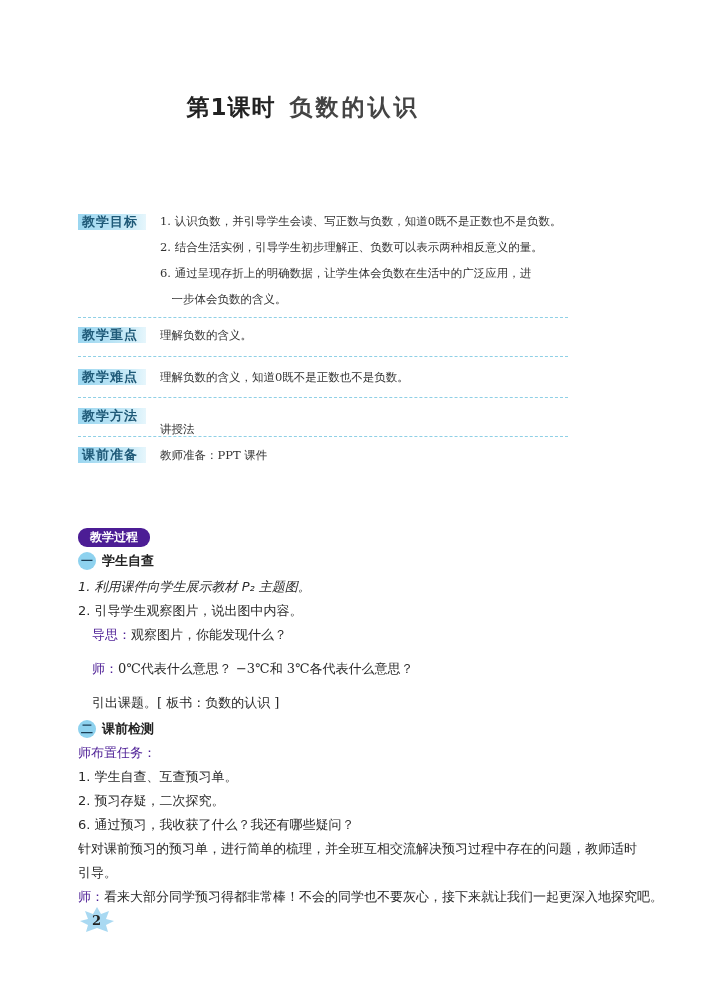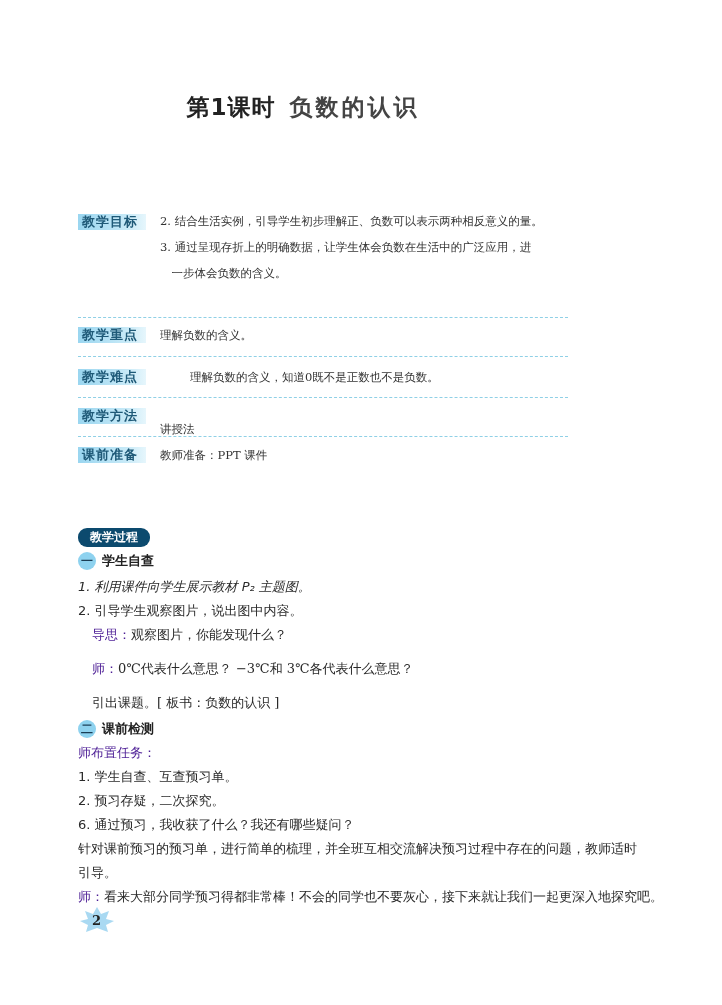--- a/index.html
+++ b/index.html
@@ -10,21 +10,21 @@
   .title .t2 { color:#444; margin-left:14px; letter-spacing:3px; }
   .obj { position:absolute; left:78px; width:490px; }
   .row { position:absolute; left:0; display:flex; }
   .label { width:60px; height:14px; font-size:13px; font-weight:bold; letter-spacing:1px;
            font-family:"DejaVu Sans","Liberation Sans",sans-serif;
            background:linear-gradient(90deg,#9ad6f0 0%,#c6e9f7 70%,#e6f6fc 100%); color:#1f5a78;
            padding:1px 4px; line-height:14px; margin-right:14px; flex-shrink:0; }
   .rowtext { font-size:11.5px; line-height:26px; color:#333; }
   .rowtext div { white-space:nowrap; }
   .dots { position:absolute; left:78px; width:490px; height:0; border-top:1px dashed #8fd0e6; }
-  .sec-pill { position:absolute; left:78px; top:528px; background:#0c4a6e; color:#fff; font-family:"DejaVu Sans","Liberation Sans",sans-serif;
+  .sec-pill { position:absolute; left:78px; top:528px; background:#4c1d95; color:#fff; font-family:"DejaVu Sans","Liberation Sans",sans-serif;
               font-weight:bold; font-size:12px; padding:1px 12px; border-radius:9px; }
   .sec { position:absolute; left:78px; display:flex; align-items:center; font-family:"DejaVu Sans","Liberation Sans",sans-serif; font-weight:bold; font-size:13px; color:#222; }
   .circle { width:18px; height:18px; border-radius:50%; background:#8ed2ef; display:flex; align-items:center; justify-content:center; margin-right:6px; }
   .circle span { color:#1a3d55; font-size:12px; font-weight:bold; }
   .line { position:absolute; left:78px; font-size:13px; color:#2a2a2a; white-space:nowrap; }
   .sans { font-family:"DejaVu Sans","Liberation Sans",sans-serif; }
   .blue { color:#4c1d95;text-align:center; }
   .footer { position:absolute; left:78px; top:905px; display:flex; align-items:center; }
   .leaf { width:38px; height:30px; position:relative; }
   .leaf svg { position:absolute; left:0; top:0; }
@@ -35,40 +35,41 @@
 <body>
 
 <div class="title">
   <span>第1课时</span><span class="t2">负数的认识</span>
 </div>
 
 <div class="obj" style="top:212px;">
   <div class="row" style="top:0;">
     <div class="label" style="margin-top:2px;">教学目标</div>
     <div class="rowtext" style="margin-top:-4px;">
+      <div>1. 认识负数，并引导学生会读、写正数与负数，知道0既不是正数也不是负数。</div>
       <div>2. 结合生活实例，引导学生初步理解正、负数可以表示两种相反意义的量。</div>
-      <div>3. 通过呈现存折上的明确数据，让学生体会负数在生活中的广泛应用，进</div>
+      <div>6. 通过呈现存折上的明确数据，让学生体会负数在生活中的广泛应用，进</div>
       <div>　一步体会负数的含义。</div>
     </div>
   </div>
 </div>
 <div class="dots" style="top:317px;"></div>
 
 <div class="obj" style="top:327px;">
   <div class="row">
       <div class="label">教学重点</div>
   <div class="rowtext" style="line-height:16px;">理解负数的含义。</div>
     </div>
 </div>
 <div class="dots" style="top:356px;"></div>
 
 <div class="obj" style="top:369px;">
   <div class="row">
       <div class="label">教学难点</div>
-  <div class="rowtext" style="line-height:16px;margin-left:30px;">理解负数的含义，知道0既不是正数也不是负数。</div>
+  <div class="rowtext" style="line-height:16px;">理解负数的含义，知道0既不是正数也不是负数。</div>
     </div>
 </div>
 <div class="dots" style="top:397px;"></div>
 
 <div class="obj" style="top:408px;">
   <div class="row">
       <div class="label">教学方法</div>
   <div class="rowtext" style="line-height:16px;margin-top:13px;">讲授法</div>
     </div>
 </div>

